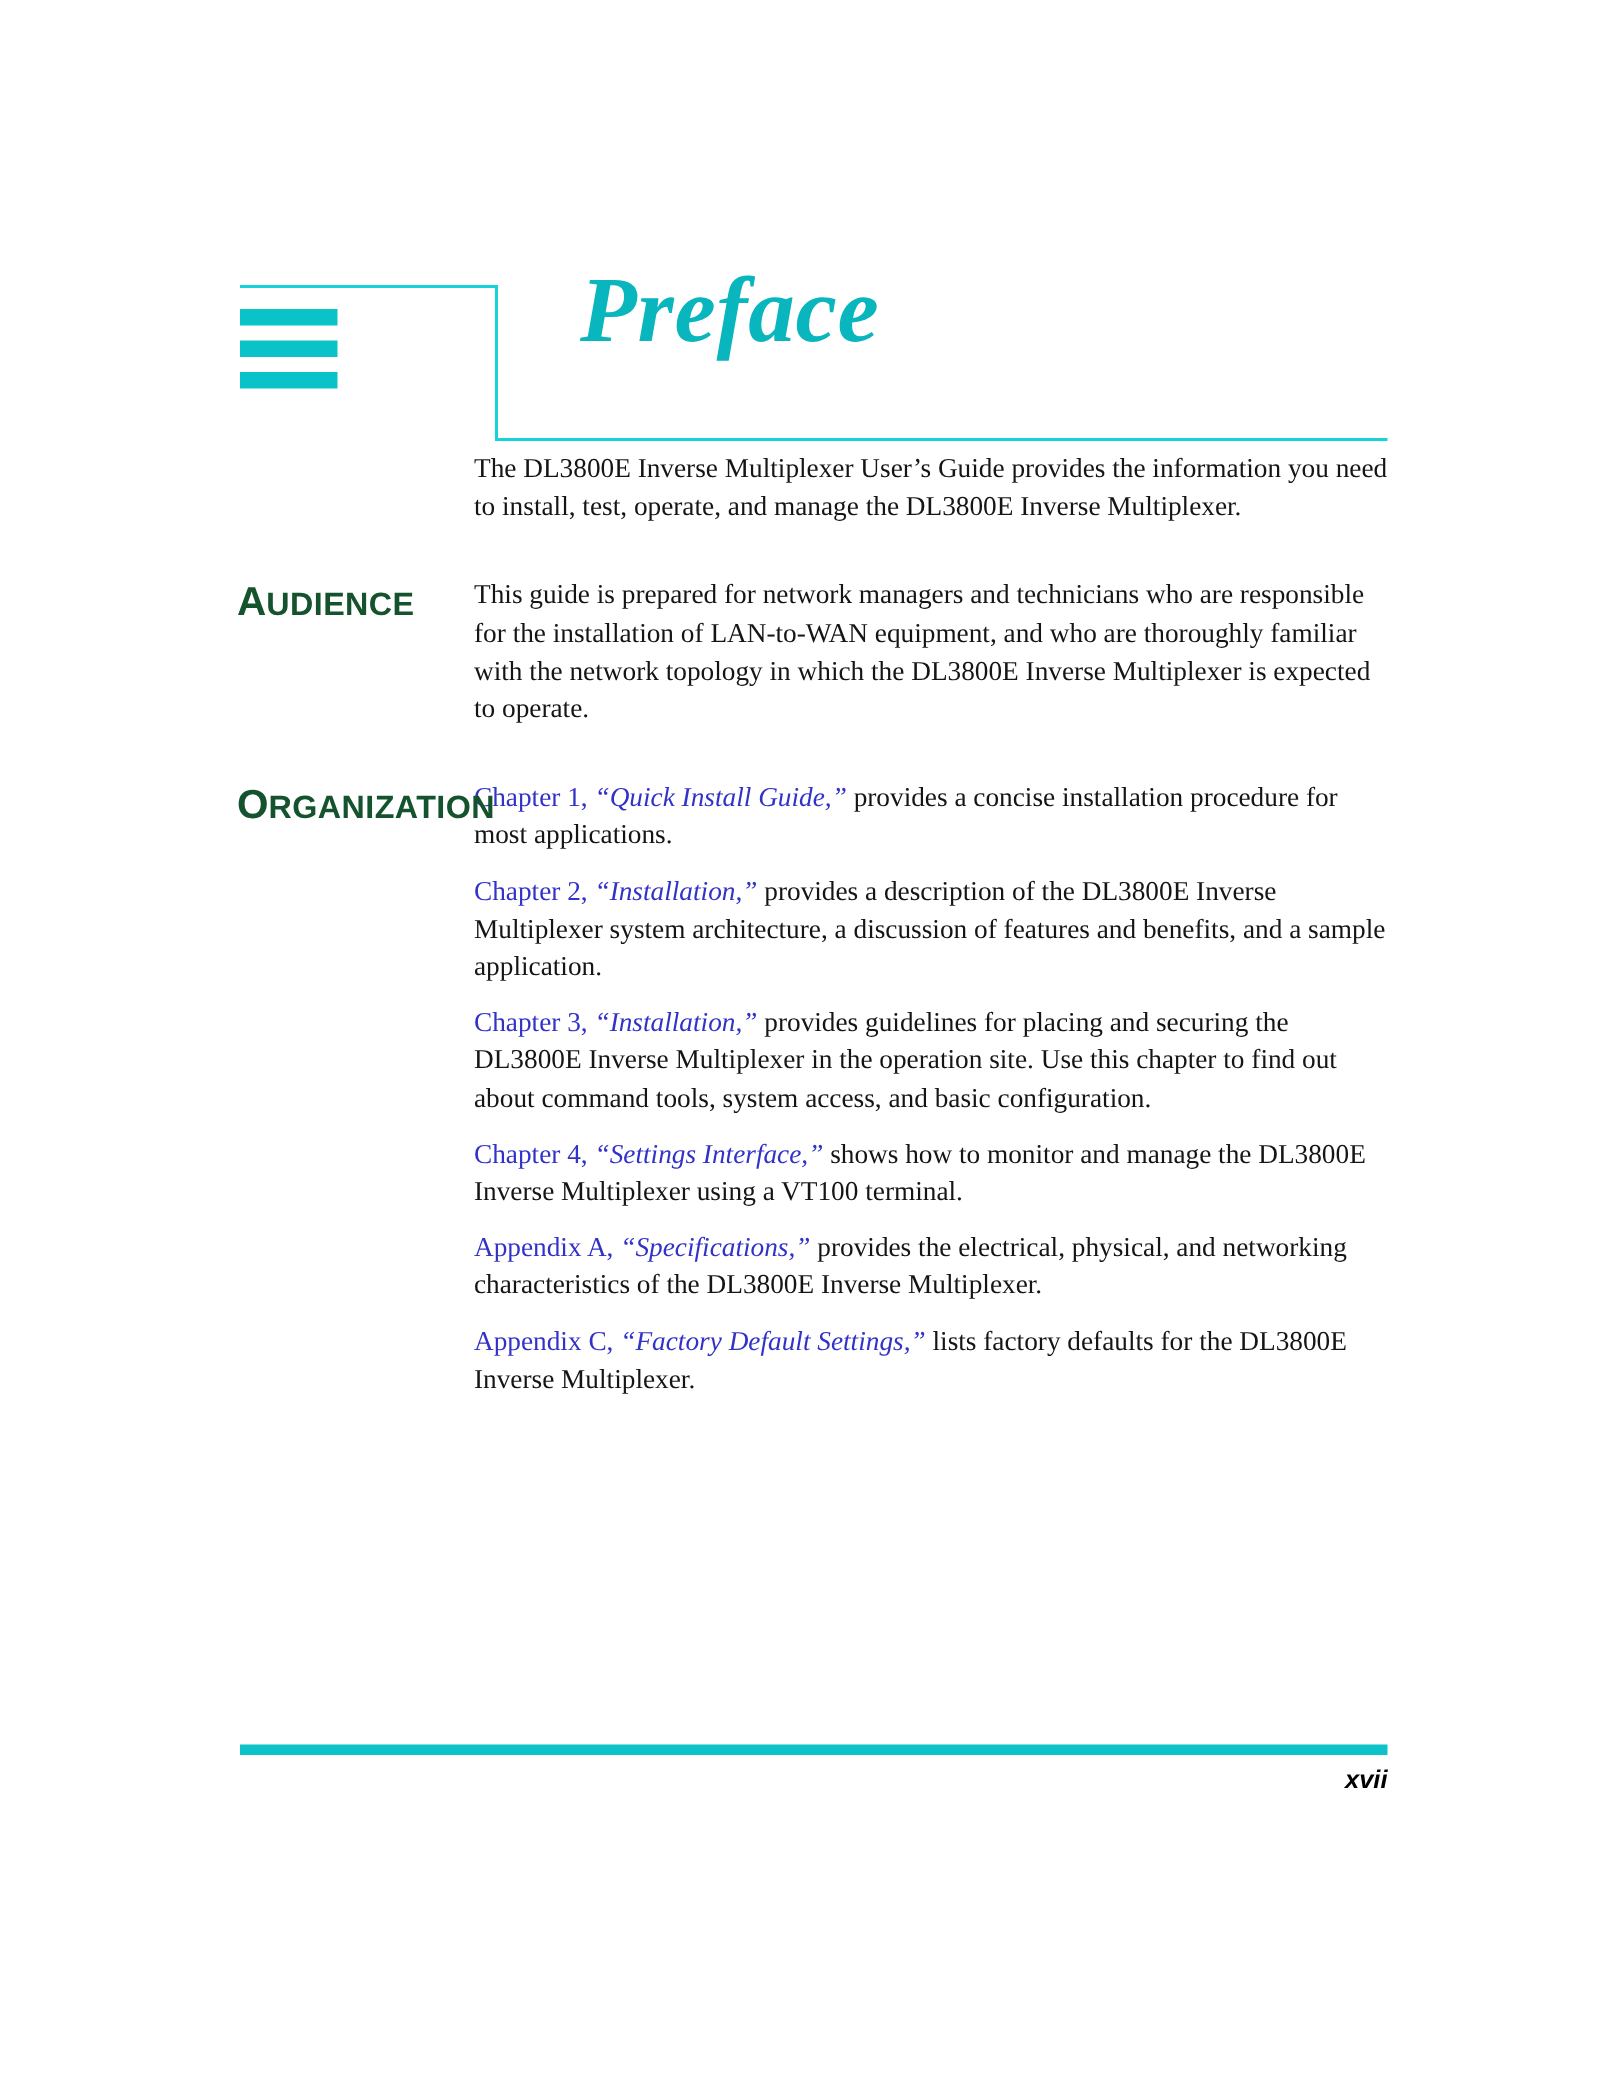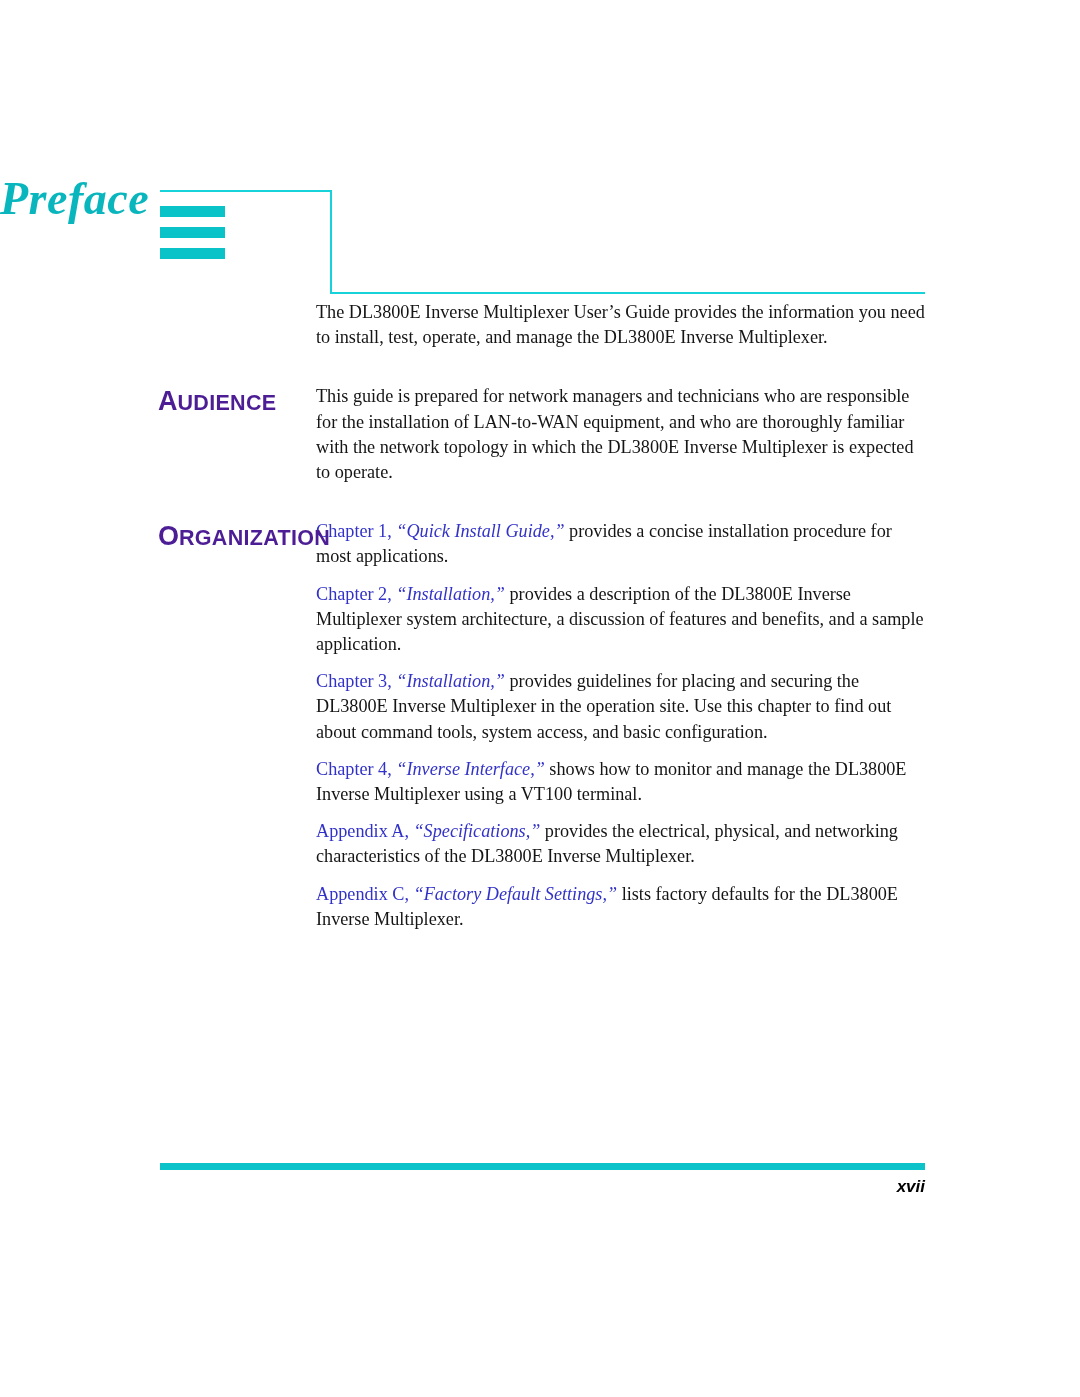--- a/index.html
+++ b/index.html
@@ -68,28 +68,29 @@
     height: 2px;
     background: #16d3da;
   }
 
   
   .page-title {
     position: absolute;
     left: 0;
     top: 176px;
     width: 925px;
-    text-align: left;
+    text-align: center;
     font-family: "Liberation Serif", "DejaVu Serif", serif;
     font-style: italic;
     font-weight: bold;
-    font-size: 46px;
+    font-size: 62px;
     letter-spacing: 0.5px;
     color: #0ab6bd;
     line-height: 1;
+    padding-left: 24px;
   }
 
   
   .content {
     position: absolute;
     left: 0;
     top: 300px;
     width: 856px;
   }
 
@@ -110,21 +111,21 @@
     position: relative;
   }
 
   
   h2.section-head {
     position: absolute;
     left: 158px;
     margin: 0;
     font-family: "Liberation Sans", "DejaVu Sans", sans-serif;
     font-weight: bold;
-    color: #4c1d95;
+    color: #14532d;
     white-space: nowrap;
     line-height: 1;
   }
   h2.section-head .cap {
     font-size: 27px;
   }
   h2.section-head .smallcap {
     font-size: 21.5px;
     letter-spacing: 0.3px;
   }
@@ -215,21 +216,21 @@
 
         <p class="para">
           <span class="xref"><span>Chapter 2, </span><span class="title">“Installation,”</span></span><span>  provides a description of the DL3800E Inverse Multiplexer system architecture, a discussion of features and benefits, and a sample application.</span>
         </p>
 
         <p class="para">
           <span class="xref"><span>Chapter 3, </span><span class="title">“Installation,”</span></span><span>  provides guidelines for placing and securing the DL3800E Inverse Multiplexer in the operation site. Use this chapter to find out about command tools, system access, and basic configuration.</span>
         </p>
 
         <p class="para">
-          <span class="xref"><span>Chapter 4, </span><span class="title">“Inverse Interface,”</span></span><span>  shows how to monitor and manage the DL3800E Inverse Multiplexer using a VT100 terminal.</span>
+          <span class="xref"><span>Chapter 4, </span><span class="title">“Settings Interface,”</span></span><span>  shows how to monitor and manage the DL3800E Inverse Multiplexer using a VT100 terminal.</span>
         </p>
 
 
 
         <p class="para">
           <span class="xref"><span>Appendix A, </span><span class="title">“Specifications,”</span></span><span> provides the electrical, physical, and networking characteristics of the DL3800E Inverse Multiplexer.</span>
         </p>
 
 
         <p class="para">

